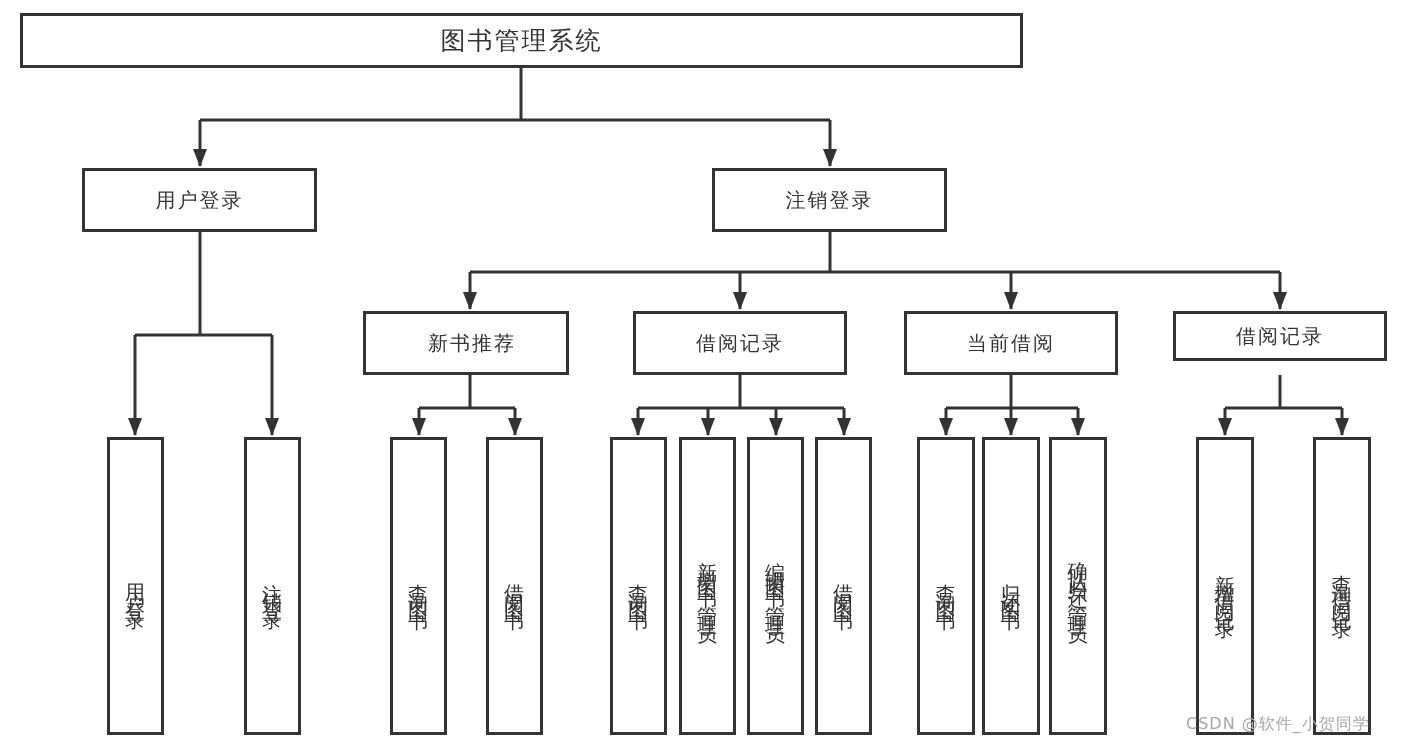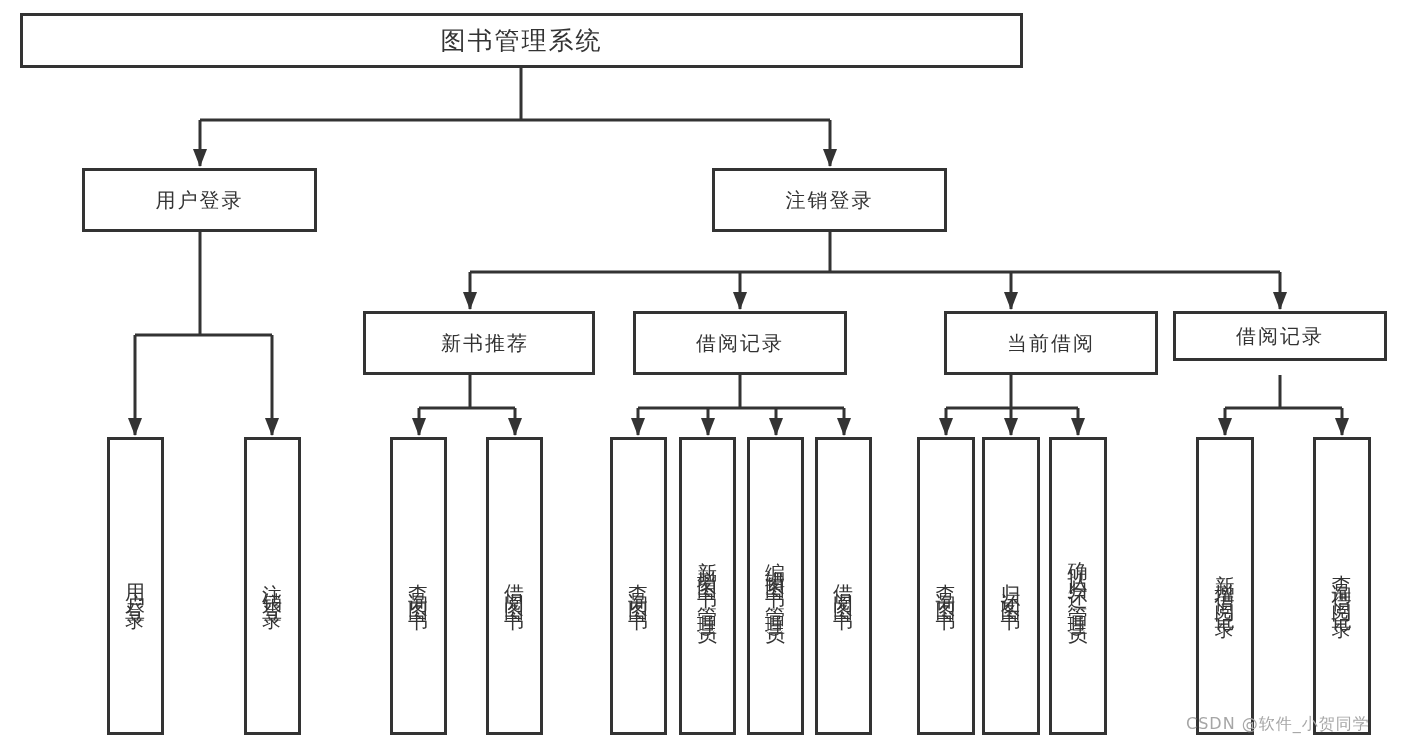--- a/index.html
+++ b/index.html
@@ -121,27 +121,27 @@
     <span class="h-label">图书管理系统</span>
   </div>
 
   <div class="box" style="left:82px; top:168px; width:235px; height:64px;">
     <span class="h-label">用户登录</span>
   </div>
   <div class="box" style="left:712px; top:168px; width:235px; height:64px;">
     <span class="h-label">注销登录</span>
   </div>
 
-  <div class="box" style="left:363px; top:311px; width:232px; height:64px;padding-left:12px;">
+  <div class="box" style="left:363px; top:311px; width:206px; height:64px;padding-left:12px;">
     <span class="h-label">新书推荐</span>
   </div>
   <div class="box" style="left:633px; top:311px; width:214px; height:64px;">
     <span class="h-label">借阅记录</span>
   </div>
-  <div class="box" style="left:904px; top:311px; width:214px; height:64px;margin-left:40px;">
+  <div class="box" style="left:904px; top:311px; width:214px; height:64px;">
     <span class="h-label">当前借阅</span>
   </div>
   <div class="box" style="left:1173px; top:311px; width:214px; height:50px;">
     <span class="h-label">借阅记录</span>
   </div>
 
   <div class="box" style="left:107px; top:437px; width:57px; height:298px;">
     <span class="v-label">用户登录</span>
   </div>
   <div class="box" style="left:244px; top:437px; width:57px; height:298px;">

